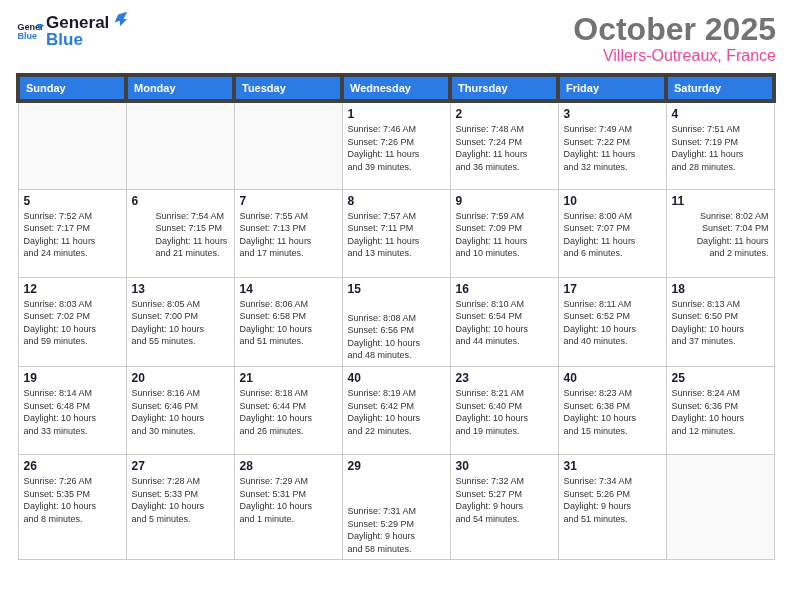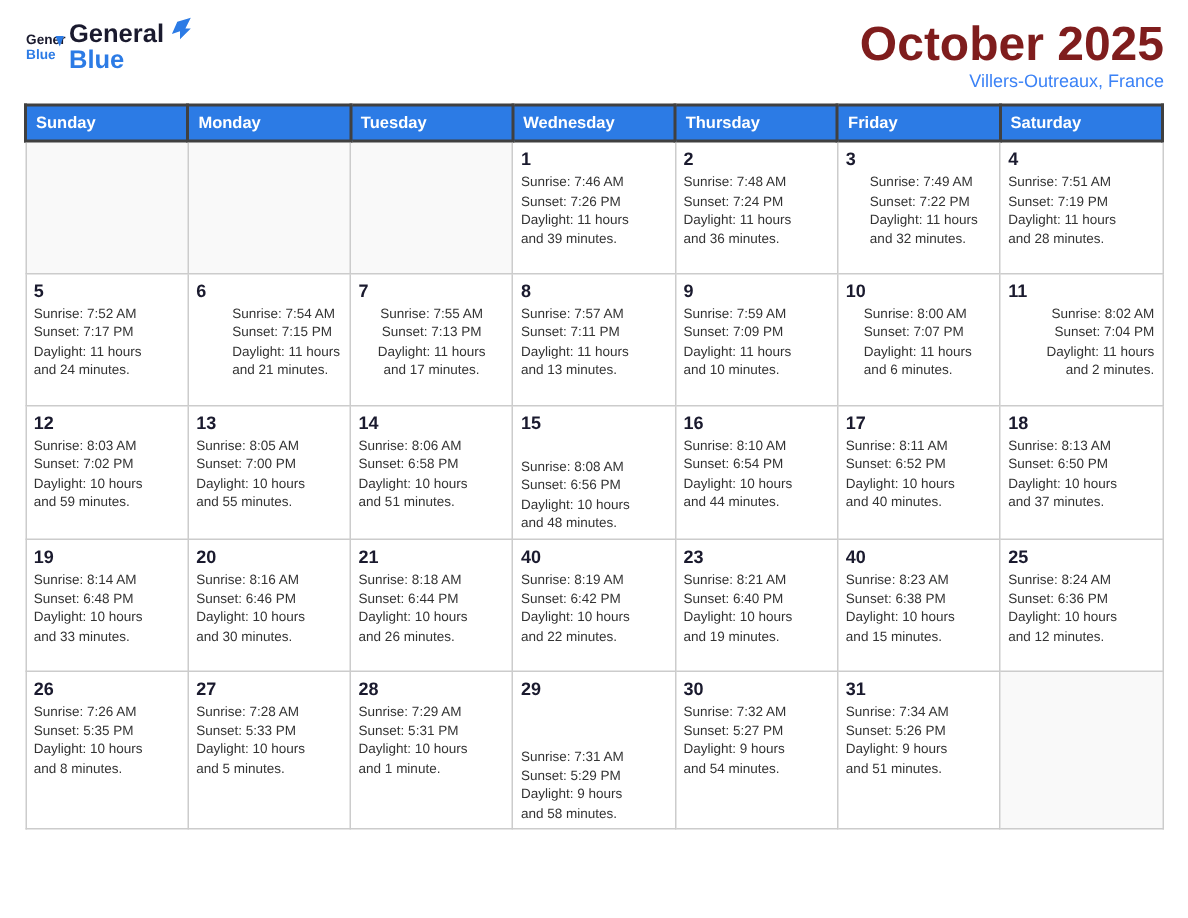--- a/index.html
+++ b/index.html
@@ -30,40 +30,40 @@
       width: 28px;
       height: 28px;
       margin-right: 2px;
     }
     .title-area {
       text-align: right;
     }
     .month-title {
       font-size: 32px;
       font-weight: bold;
-      color: #7f1d1d;
+      color: #737373;
       line-height: 1.1;
     }
     .subtitle {
-      font-size: 12px;
-      color: #3b82f6;
+      font-size: 16px;
+      color: #ec4899;
     }
     .calendar {
       width: 100%;
       border-collapse: collapse;
       table-layout: fixed;
     }
     .calendar th {
       background-color: #2c7be5;
       color: white;
       font-size: 11px;
       font-weight: bold;
       text-align: left;
       padding: 5px 6px;
-      border: 2px solid #404040;
+      border: 4px solid #404040;
     }
     .calendar td {
       border: 1px solid #ccc;
       vertical-align: top;
       padding: 4px 5px;
       font-size: 9.5px;
       color: #333;
       height: 88px;
       background: white;
     }
@@ -136,21 +136,21 @@
           </td>
           <td>
             <div class="day-num">2</div>
             <div class="day-info" style="white-space: pre-line;">Sunrise: 7:48 AM
 Sunset: 7:24 PM
 Daylight: 11 hours
 and 36 minutes.</div>
           </td>
           <td>
             <div class="day-num">3</div>
-            <div class="day-info" style="white-space: pre-line; margin-left: 16px;">Sunrise: 7:49 AM
+            <div class="day-info" style="white-space: pre-line;">Sunrise: 7:49 AM
 Sunset: 7:22 PM
 Daylight: 11 hours
 and 32 minutes.</div>
           </td>
           <td>
             <div class="day-num">4</div>
             <div class="day-info" style="white-space: pre-line;">Sunrise: 7:51 AM
 Sunset: 7:19 PM
 Daylight: 11 hours
 and 28 minutes.</div>
@@ -166,42 +166,42 @@
           </td>
           <td>
             <div class="day-num">6</div>
             <div class="day-info" style="white-space: pre-line; margin-left: 24px;">Sunrise: 7:54 AM
 Sunset: 7:15 PM
 Daylight: 11 hours
 and 21 minutes.</div>
           </td>
           <td>
             <div class="day-num">7</div>
-            <div class="day-info" style="white-space: pre-line; text-align: center;">Sunrise: 7:55 AM
+            <div class="day-info" style="white-space: pre-line;">Sunrise: 7:55 AM
 Sunset: 7:13 PM
 Daylight: 11 hours
 and 17 minutes.</div>
           </td>
           <td>
             <div class="day-num">8</div>
             <div class="day-info" style="white-space: pre-line;">Sunrise: 7:57 AM
 Sunset: 7:11 PM
 Daylight: 11 hours
 and 13 minutes.</div>
           </td>
           <td>
             <div class="day-num">9</div>
             <div class="day-info" style="white-space: pre-line;">Sunrise: 7:59 AM
 Sunset: 7:09 PM
 Daylight: 11 hours
 and 10 minutes.</div>
           </td>
           <td>
             <div class="day-num">10</div>
-            <div class="day-info" style="white-space: pre-line; margin-left: 12px;">Sunrise: 8:00 AM
+            <div class="day-info" style="white-space: pre-line;">Sunrise: 8:00 AM
 Sunset: 7:07 PM
 Daylight: 11 hours
 and 6 minutes.</div>
           </td>
           <td>
             <div class="day-num">11</div>
             <div class="day-info" style="white-space: pre-line; text-align: right;">Sunrise: 8:02 AM
 Sunset: 7:04 PM
 Daylight: 11 hours
 and 2 minutes.</div>

